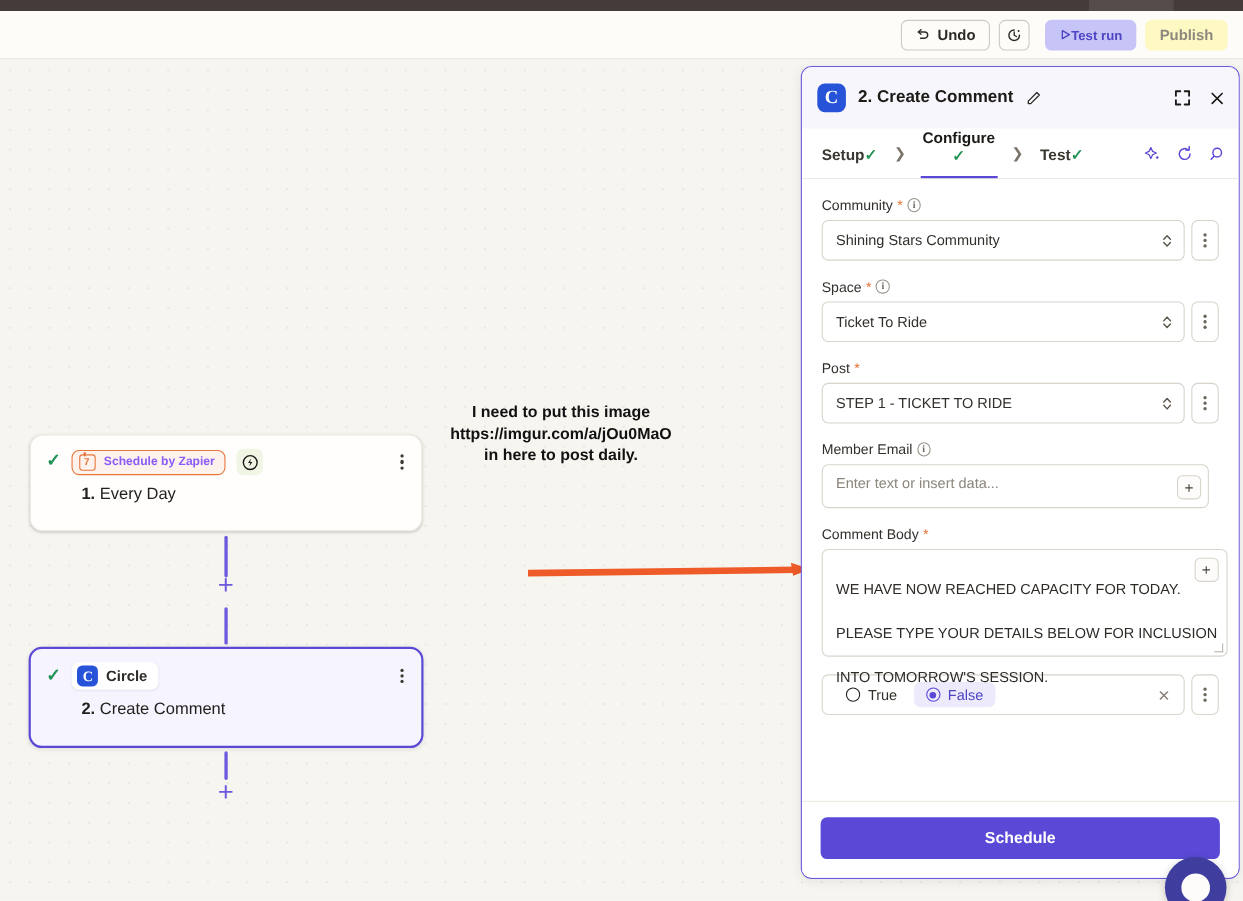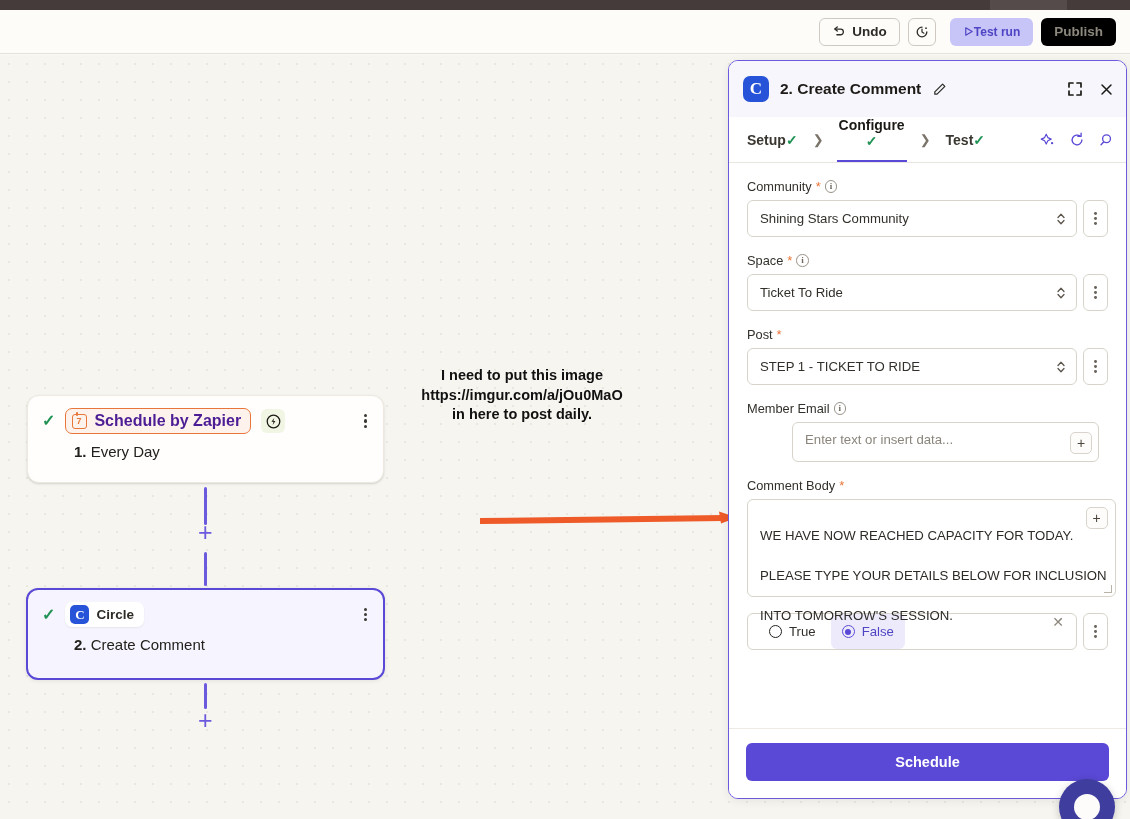--- a/index.html
+++ b/index.html
@@ -46,21 +46,21 @@
     display: flex; align-items: center; gap: 0;
     height: 28px; padding: 0 13px; margin-left: 6px;
     border-radius: 6px;
     background: #C7C5F7; color: #4F45C4;
     font-size: 12px; font-weight: 600;
   }
   .btn-publish {
     height: 28px; padding: 0 13px;
     display: flex; align-items: center;
     border-radius: 6px;
-    background: #000000; color: #8D887E;
+    background: #fef9c3; color: #8D887E;
     font-size: 13.5px; font-weight: 600;
   }
 
   
   .canvas {
     position: absolute; top: 55px; left: 0; width: 1130px; height: 764px;
     background-color: #F7F5F0;
     background-image: radial-gradient(#EAE7E0 1px, transparent 1px);
     background-size: 18px 18px;
   }
@@ -78,21 +78,21 @@
     left: 26px; top: 533px; width: 359px; height: 92px;
     background: #F6F4FE; border: 2px solid #5A49D6;
     box-shadow: 0 1px 4px rgba(0,0,0,.08);
   }
   .node-row { display: flex; align-items: center; padding: 12px 14px 0 14px; gap: 10px; }
   .check { color: #1F9254; font-size: 16px; font-weight: 700; line-height: 1; }
   .badge-zapier {
     display: flex; align-items: center; gap: 7px;
     border: 1.4px solid #E8763A; border-radius: 7px;
     background: #FEF3EC; padding: 3px 9px 3px 6px;
-    font-size: 16px; font-weight: 700; color: #4c1d95;
+    font-size: 11px; font-weight: 700; color: #8b5cf6;
   }
   .cal-icon {
     width: 15px; height: 15px; border: 1.6px solid #E8763A; border-radius: 3px;
     position: relative; flex: 0 0 auto;
   }
   .cal-icon::before {
     content: ""; position: absolute; top: -3px; left: 3px; width: 2px; height: 4px;
     background: #E8763A; border-radius: 1px;
   }
   .cal-icon::after {
@@ -123,21 +123,21 @@
 
   
   .conn { position: absolute; width: 2.6px; background: #6B59DE; border-radius: 2px; }
   .plus {
     position: absolute; color: #6B59DE; font-size: 25px; font-weight: 400;
     line-height: 1; user-select: none;
   }
 
   
   .annot {
-    position: absolute; left: 400px; top: 366px; width: 244px;
+    position: absolute; left: 388px; top: 366px; width: 244px;
     text-align: center; font-size: 14.5px; font-weight: 700; color: #111;
     line-height: 19.5px; font-family: "Liberation Sans", sans-serif;
   }
   .arrow-wrap { position: absolute; left: 478px; top: 508px; width: 262px; height: 22px; }
 
   
   .panel {
     position: absolute; left: 728px; top: 60px; width: 399px; height: 739px;
     background: #FFFFFF; border: 1.6px solid #6B59DE; border-radius: 10px;
     overflow: hidden; box-shadow: 0 2px 10px rgba(0,0,0,.07);
@@ -217,21 +217,21 @@
   }
   .textarea .plus-btn { position: absolute; right: 7px; top: 7px; margin: 0; }
   .ta-line { white-space: nowrap; margin-top: 16px; }
   .resize {
     position: absolute; right: 3px; bottom: 3px; width: 8px; height: 8px;
     border-right: 1.2px solid #B9B3AA; border-bottom: 1.2px solid #B9B3AA;
   }
 
   .radiogroup {
     flex: 1 1 auto; height: 37px; border: 1px solid #D8D4CC; border-radius: 6px;
-    background: #fff; display: flex; padding: 0 8px 0 10px; gap: 4px;
+    background: #fff; display: flex; align-items: center; padding: 0 8px 0 10px; gap: 4px;
   }
   .radio {
     display: flex; align-items: center; gap: 7px; padding: 4px 11px;
     border-radius: 6px; font-size: 13.2px; color: #33302B;
   }
   .radio.sel { background: #EDEBFB; color: #4F45C4; font-weight: 400; }
   .rdot { width: 13px; height: 13px; border-radius: 50%; border: 1.8px solid #24211D;
           display: flex; align-items: center; justify-content: center; flex: 0 0 auto; }
   .radio.sel .rdot { border-color: #5A49D6; }
   .rdot b { width: 6px; height: 6px; border-radius: 50%; background: #5A49D6; display: none; }
@@ -487,21 +487,21 @@
               <i></i>
             </div>
         </div>
       </div>
 
       <div class="field">
         <div class="flabel">
           <span>Member Email</span>
           <span class="info">i</span>
         </div>
-        <div class="frow" style="margin-right:9px;margin-left:45px;">
+        <div class="frow" style="margin-right:9px;">
           <div class="inputbox">
             <span class="ph">Enter text or insert data...</span>
             <span class="plus-btn">+</span>
           </div>
         </div>
       </div>
 
       <div class="field">
         <div class="flabel">
           <span>Comment Body</span>

